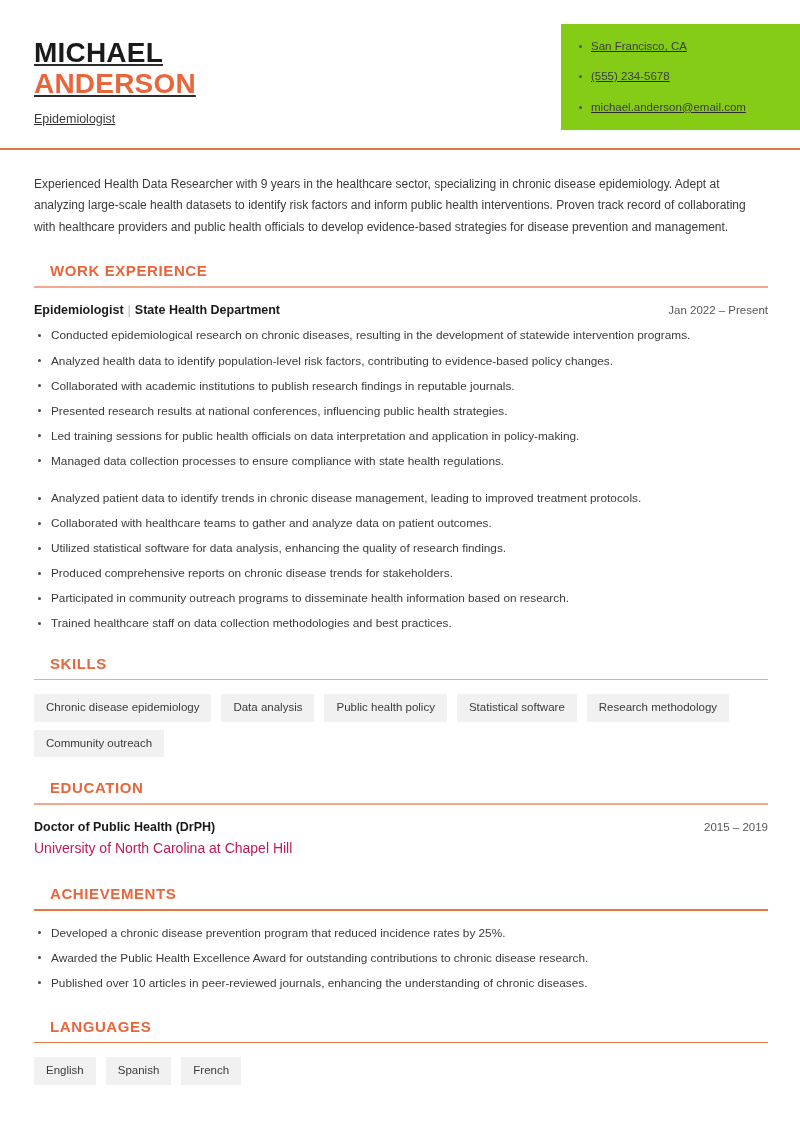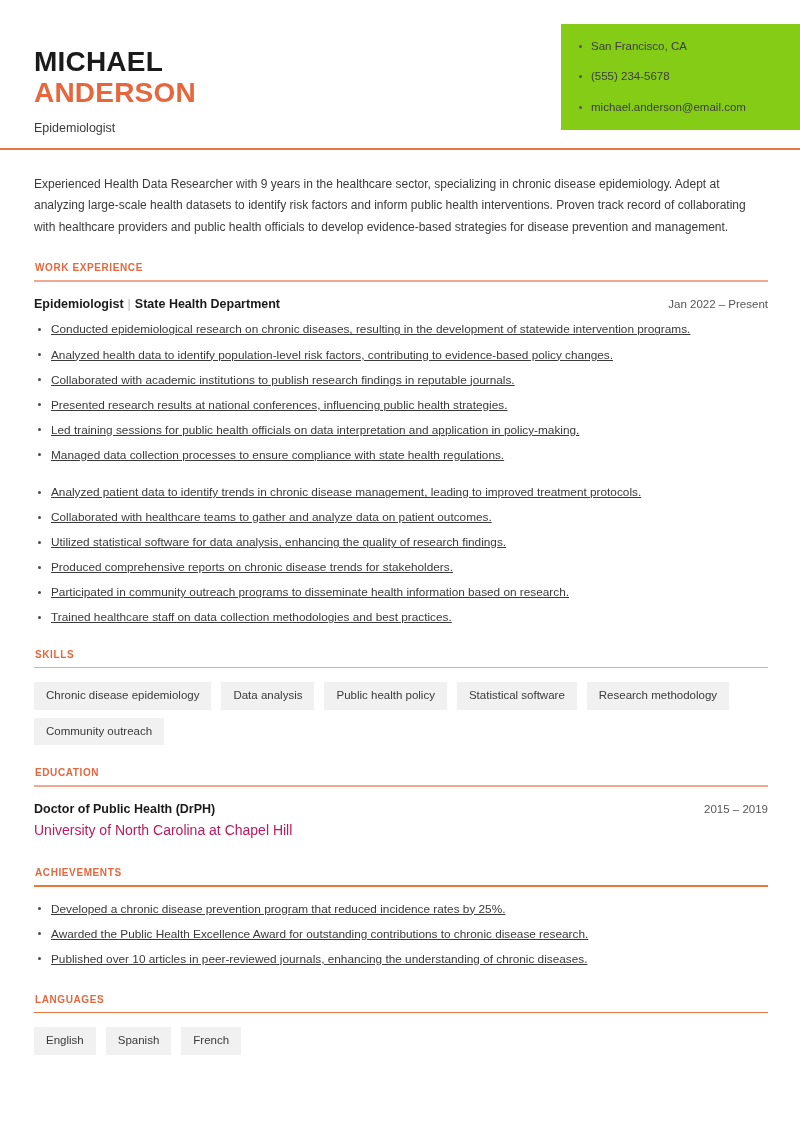--- a/index.html
+++ b/index.html
@@ -21,24 +21,25 @@
     width: 800px;
     min-height: 1130px;
     background: #ffffff;
     box-sizing: border-box;
   }
 
   
   .header {
     position: relative;
     display: flex;
-    align-items: flex-end;
+    align-items: center;
     justify-content: space-between;
     padding: 24px 0 0 0;
     min-height: 112px;
+    text-decoration: underline;
   }
   .header-left {
     padding-left: 34px;
     padding-top: 4px;
   }
   .name-first {
     font-size: 28px;
     font-weight: 700;
     letter-spacing: 0.2px;
     line-height: 1.12;
@@ -109,26 +110,26 @@
     font-size: 12px;
     line-height: 1.78;
     color: #3a3a3a;
     margin-top: 24px;
     text-align: left;
   }
 
   .section { margin-top: 24px; }
 
   .section-title {
-    font-size: 10px;
+    font-size: 15px;
     font-weight: 700;
     letter-spacing: 0.6px;
     color: #e8663c;
     text-transform: uppercase;
-    margin: 0 0 7px 1px;
+    margin: 0 0 7px 16px;
   }
   .section-rule {
     height: 1.5px;
     background: #f0a88e;
     width: 100%;
     margin-bottom: 14px;
   }
   .section-rule.strong { background: #e8763f; }
 
   
@@ -170,21 +171,20 @@
     margin: 9px 0 0 0;
     padding: 0;
   }
   ul.bullets li {
     position: relative;
     padding-left: 17px;
     font-size: 11.8px;
     line-height: 1.45;
     color: #3a3a3a;
     margin-bottom: 8px;
-    text-decoration: underline;
   }
   ul.bullets li:last-child { margin-bottom: 0; }
   ul.bullets li::before {
     content: "";
     position: absolute;
     left: 4px;
     top: 6.5px;
     width: 3px;
     height: 3px;
     border-radius: 50%;

